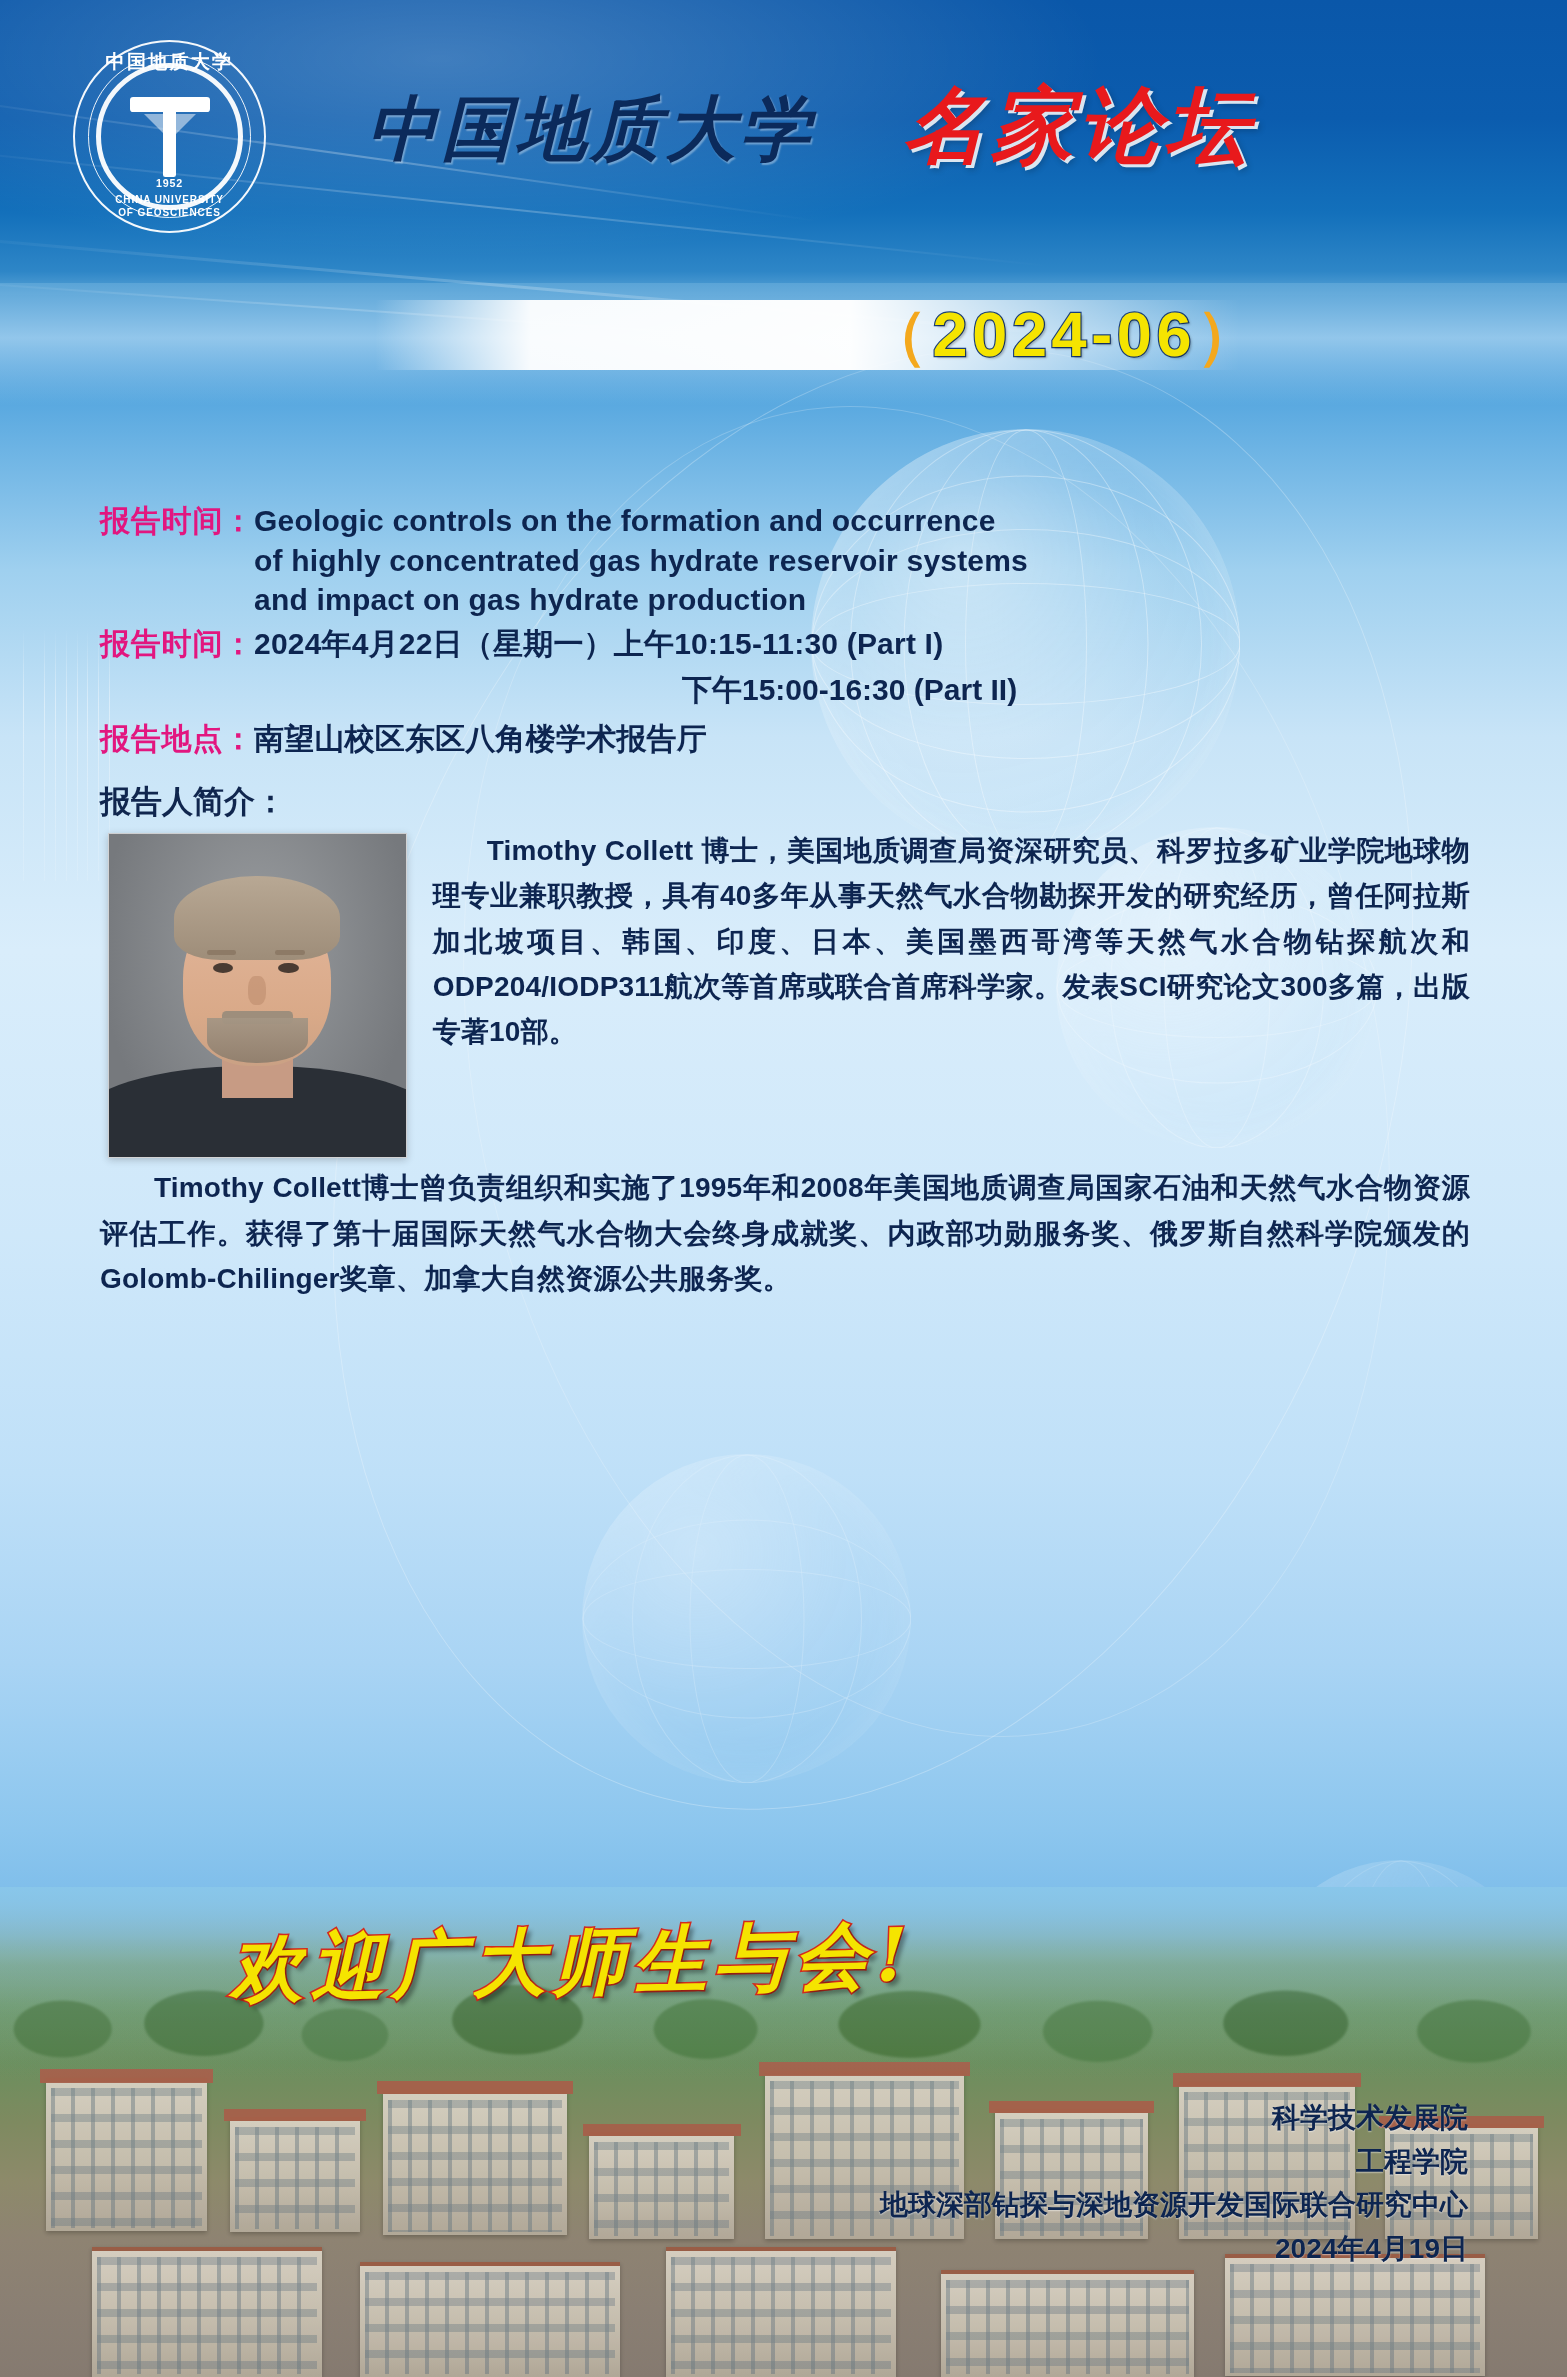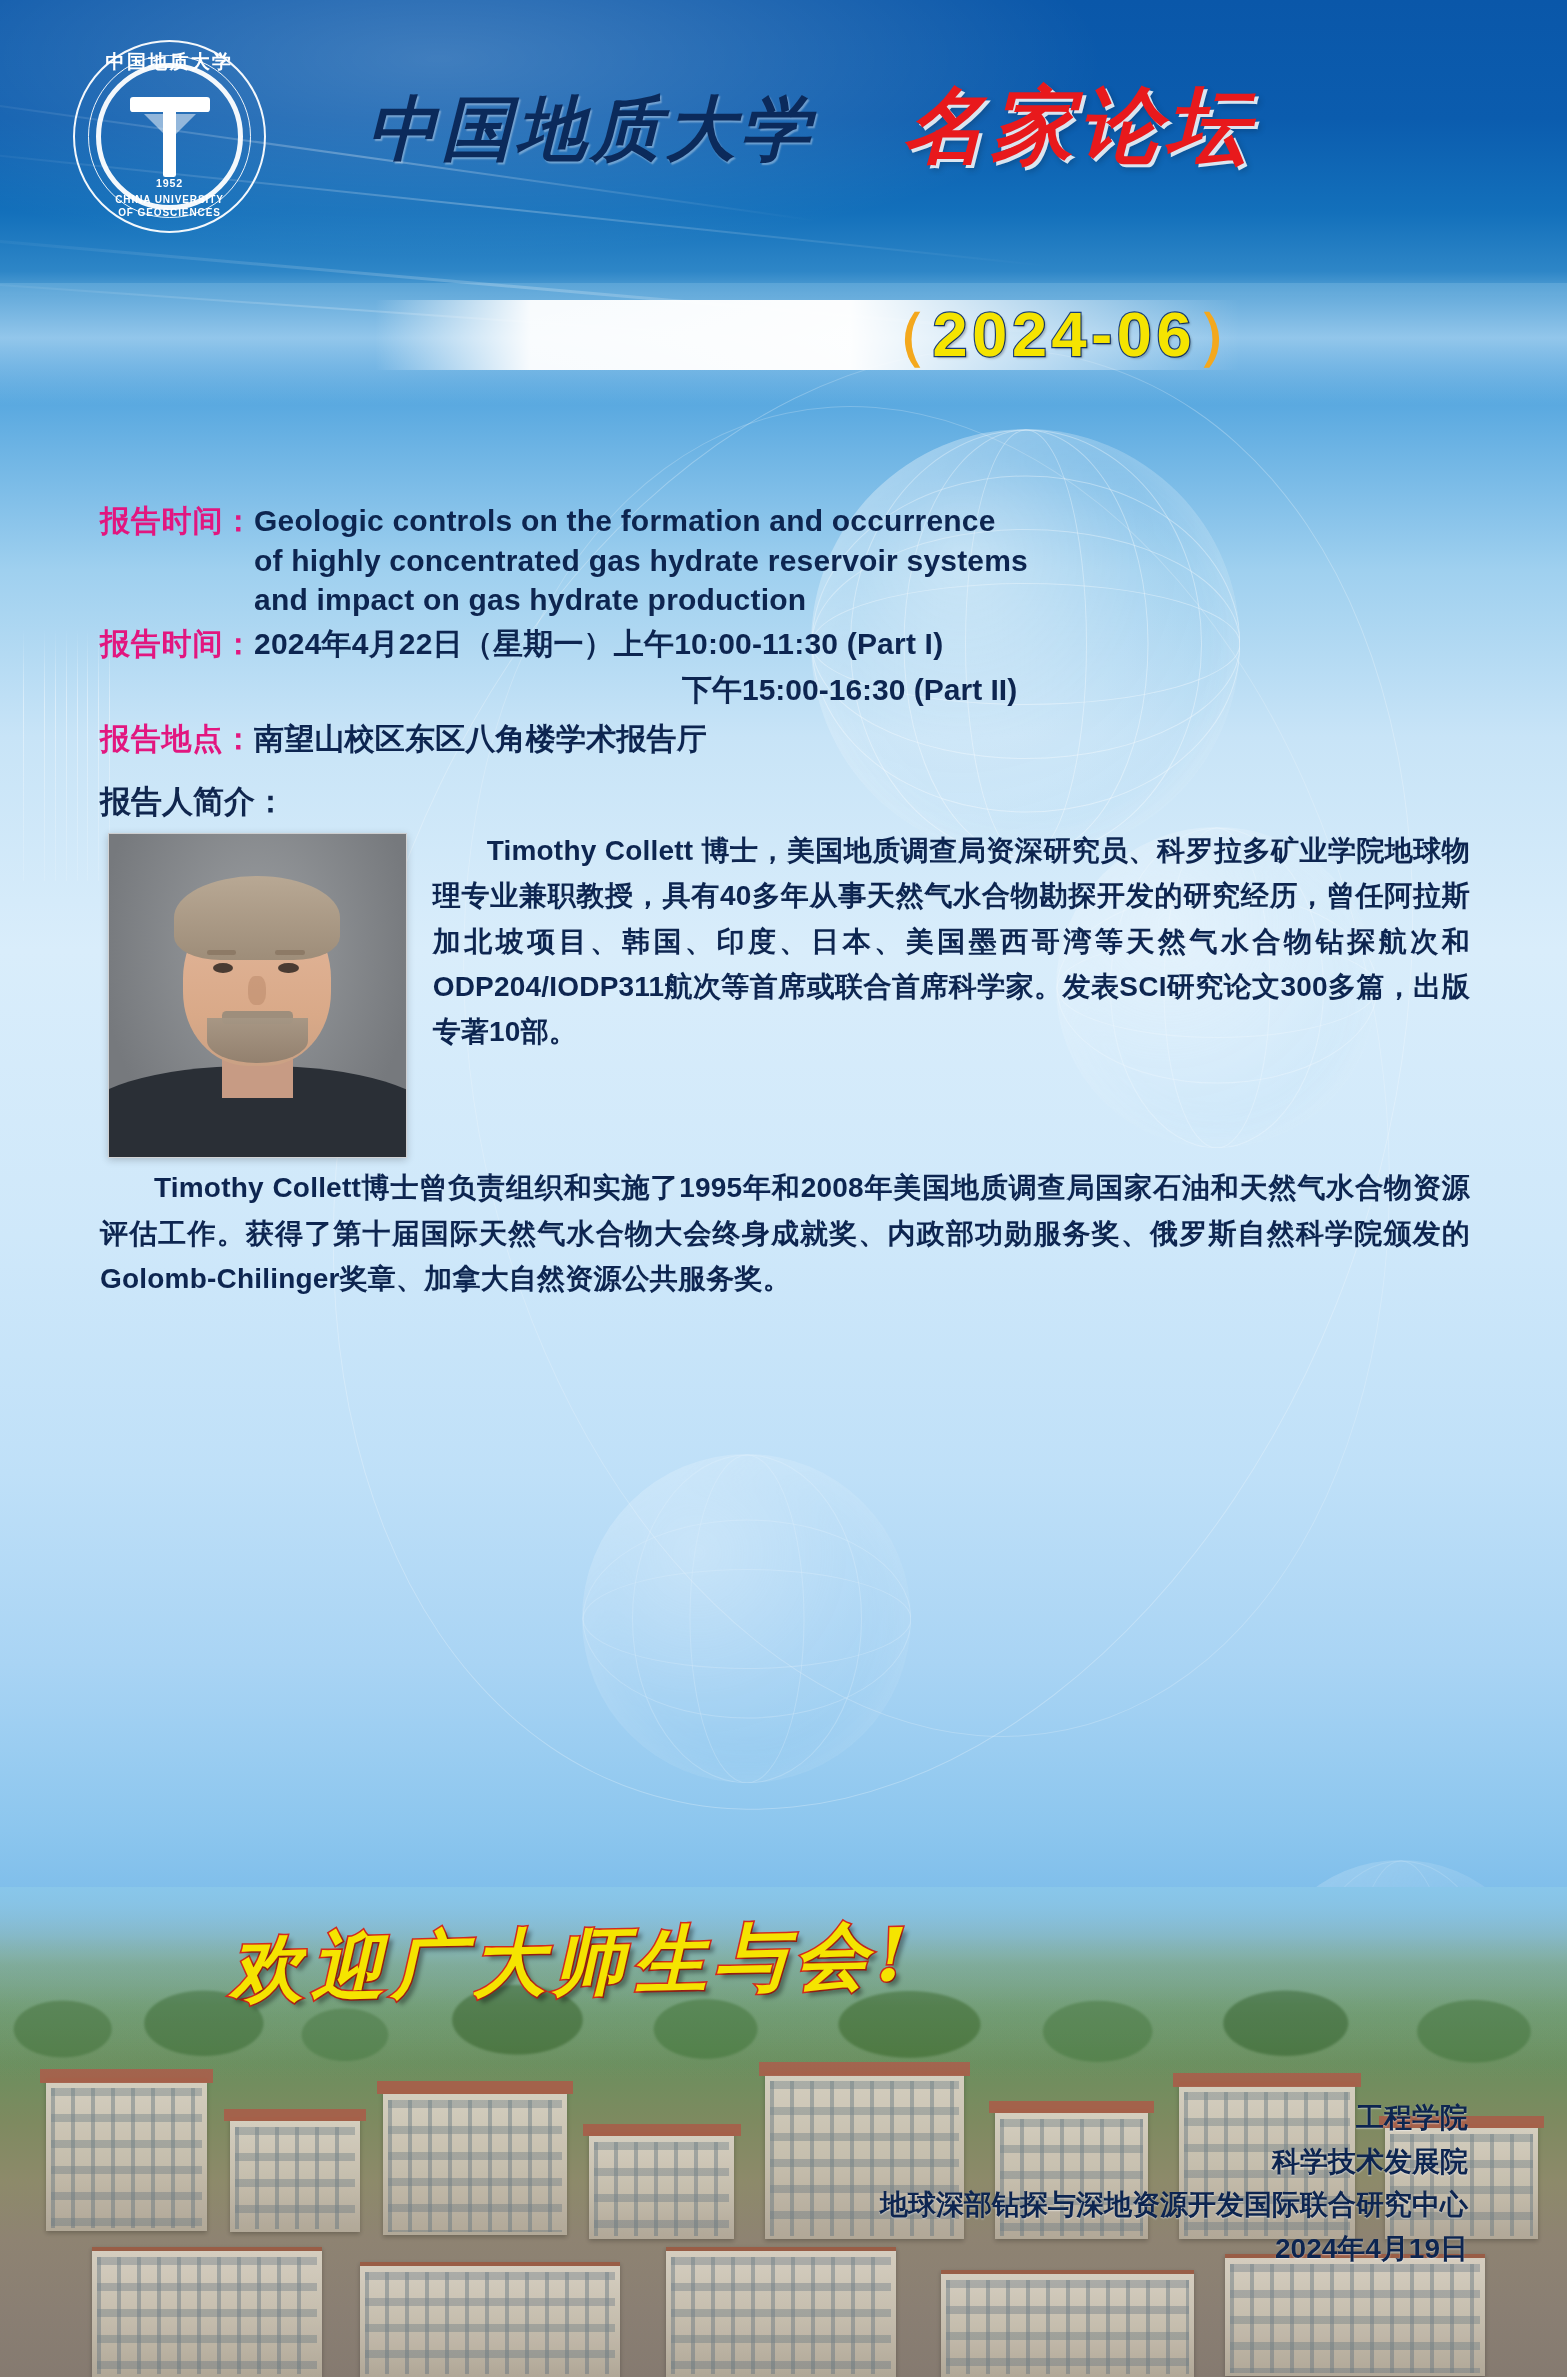--- a/index.html
+++ b/index.html
@@ -548,21 +548,21 @@
         <div class="fvalue">
           <span class="ln1">Geologic controls on the formation and occurrence</span>
           <span class="ln2">of highly concentrated gas hydrate reservoir systems</span>
           <span class="ln3">and impact on gas hydrate production</span>
         </div>
       </div>
 
 
       <div class="field-row">
         <div class="flabel">报告时间：</div>
-        <div class="fvalue">2024年4月22日（星期一）上午10:00-11:30 (Part I)</div>
+        <div class="fvalue">2024年4月22日（星期一）上午10:15-11:30 (Part I)</div>
       </div>
       <div class="time-second">下午15:00-16:30 (Part II)</div>
 
       <div class="field-row" style="margin-top:7.7px;">
         <div class="flabel">报告地点：</div>
         <div class="fvalue">南望山校区东区八角楼学术报告厅</div>
       </div>
     </div>
 
     <div class="bio-head">报告人简介：</div>
@@ -583,20 +583,20 @@
         <div class="beard"></div>
       </div>
       <div class="bio-text p1">Timothy Collett 博士，美国地质调查局资深研究员、科罗拉多矿业学院地球物理专业兼职教授，具有40多年从事天然气水合物勘探开发的研究经历，曾任阿拉斯加北坡项目、韩国、印度、日本、美国墨西哥湾等天然气水合物钻探航次和ODP204/IODP311航次等首席或联合首席科学家。发表SCI研究论文300多篇，出版专著10部。</div>
       <div class="bio-text p2">Timothy Collett博士曾负责组织和实施了1995年和2008年美国地质调查局国家石油和天然气水合物资源评估工作。获得了第十届国际天然气水合物大会终身成就奖、内政部功勋服务奖、俄罗斯自然科学院颁发的Golomb-Chilinger奖章、加拿大自然资源公共服务奖。</div>
     </div>
   </div>
 
   <div class="welcome">欢迎广大师生与会!</div>
 
   <div class="signature">
+    <div>科学技术发展院</div>
     <div>工程学院</div>
-    <div>科学技术发展院</div>
     <div>地球深部钻探与深地资源开发国际联合研究中心</div>
     <div>2024年4月19日</div>
   </div>
 
 </div>
 
 
 </body></html>

